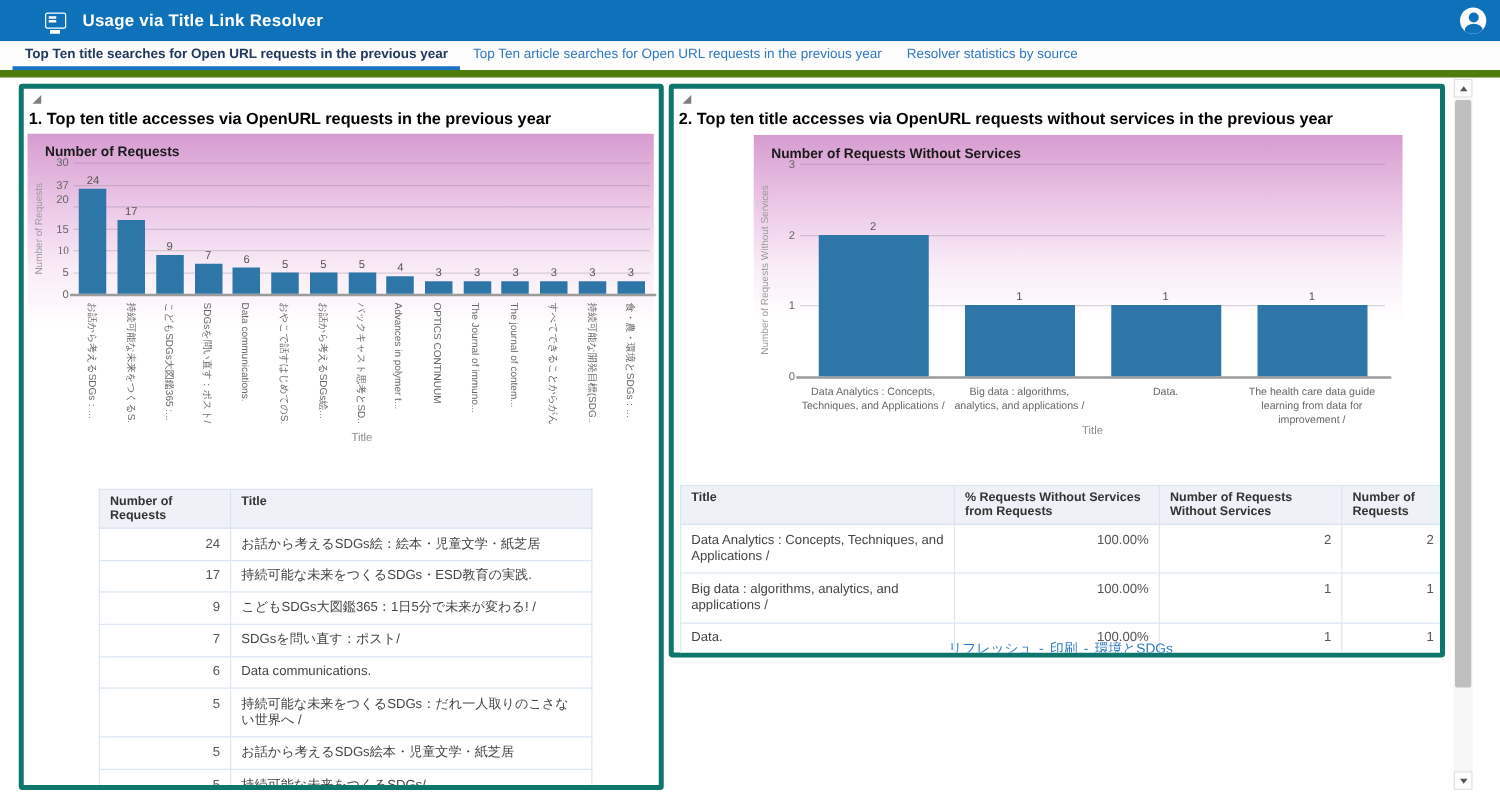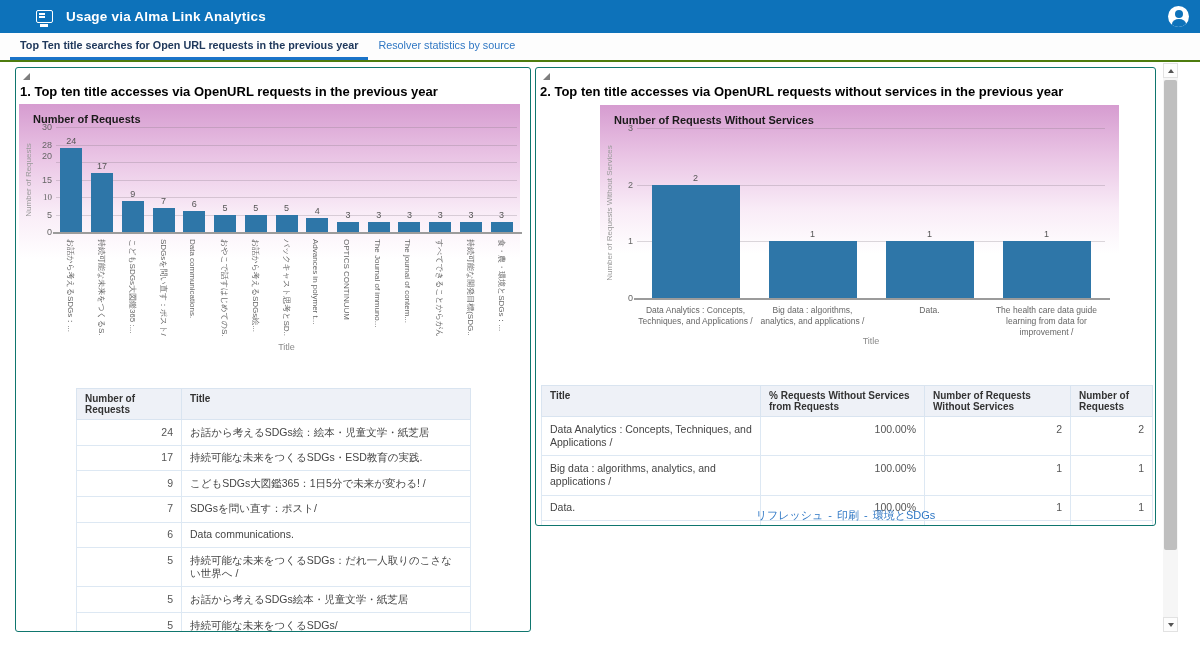--- a/index.html
+++ b/index.html
@@ -22,28 +22,28 @@
               letter-spacing:.2px; }
   .avatar { position:absolute; right:11px; top:6px; width:21px; height:21px;
               background:#fff; border-radius:50%; overflow:hidden; }
   .avatar .head { position:absolute; left:6.5px; top:3.5px; width:8px; height:8px;
               background:#0d72ba; border-radius:50%; }
   .avatar .shoulders { position:absolute; left:3.5px; top:13px; width:14px; height:10px;
               background:#0d72ba; border-radius:50% 50% 0 0; }
 
   
   .tabbar { position:absolute; left:0; top:33px; width:1200px; height:29px;
-            background:#fdfdfd; border-bottom:2px solid #4d7c0f; display:flex;
+            background:#fdfdfd; border-bottom:6px solid #4d7c0f; display:flex;
             align-items:stretch; padding-left:10px; }
   .tab { display:flex; align-items:center; padding:0 10px; font-size:10.8px;
          color:#2f77c3; cursor:pointer; border-bottom:3px solid transparent; white-space:nowrap; }
   .tab.active { color:#20395c; font-weight:700; border-bottom-color:#1a73c8; }
 
   
-  .panel { position:absolute; border:1px solid #0f766e; border-radius:3px;
+  .panel { position:absolute; border:4px solid #0f766e; border-radius:3px;
            background:#fff; overflow:hidden; }
   #left-panel  { left:15px;  top:67px; width:516px; height:565px; }
   #right-panel { left:535px; top:67px; width:621px; height:459px; }
   .collapse-tri { position:absolute; left:7px; top:5px; width:0; height:0;
            border-left:7px solid transparent; border-bottom:7px solid #7e7e7e; }
   .section-title { position:absolute; left:4px; top:16px; font-size:13px;
            font-weight:700; color:#000; white-space:nowrap; }
 
   
   .chart { position:absolute;
@@ -87,51 +87,52 @@
   .tri-down { width:0; height:0; border-left:3.5px solid transparent;
            border-right:3.5px solid transparent; border-top:4.5px solid #555; }
   .scroll-thumb { position:absolute; left:1px; top:17px; width:13px; height:470px;
            background:#bfbfbf; border-radius:2px; }
 </style>
 </head>
 <body>
 
 <div class="header">
   <div class="app-icon"></div>
-  <div class="header-title">Usage via Alma Link Analytics</div>
+  <div class="header-title">Usage via Title Link Resolver</div>
   <div class="avatar">
     <div class="head"></div>
     <div class="shoulders"></div>
   </div>
 </div>
 
 <div class="tabbar">
   <div id="tabs" style="display:flex;align-items:stretch;">
       <div class="tab active">Top Ten title searches for Open URL requests in the previous year</div>
+      <div class="tab">Top Ten article searches for Open URL requests in the previous year</div>
       <div class="tab">Resolver statistics by source</div>
     </div>
 
 </div>
 
 <div id="left-panel" class="panel">
   <div class="collapse-tri"></div>
   <div class="section-title">1. Top ten title accesses via OpenURL requests in the previous year</div>
   <div id="chart1" class="chart">
       <div class="chart-title">Number of Requests</div>
       <div class="ytick" style="left: 7px; top: 123px;">0</div>
       <div class="gridline" style="left: 37px; top: 110.5px; width: 461px;"></div>
       <div class="ytick" style="left: 7px; top: 105.5px;">5</div>
       <div class="gridline" style="left: 37px; top: 93px; width: 461px;"></div>
       <div class="ytick" style="left: 7px; top: 88px; font-family: Liberation Serif, serif;">10</div>
       <div class="gridline" style="left: 37px; top: 75.5px; width: 461px;"></div>
       <div class="ytick" style="left: 7px; top: 70.5px;">15</div>
       <div class="gridline" style="left: 37px; top: 58px; width: 461px;"></div>
       <div class="ytick" style="left: 7px; top: 47px;">20</div>
       <div class="gridline" style="left: 37px; top: 40.5px; width: 461px;"></div>
-      <div class="ytick" style="left: 7px; top: 35.5px;">28</div>
+      <div class="ytick" style="left: 7px; top: 35.5px;">37</div>
       <div class="gridline" style="left: 37px; top: 23px; width: 461px;"></div>
       <div class="ytick" style="left: 7px; top: 18px;">30</div>
       <div class="baseline" style="left: 34px; top: 128px; width: 469px;"></div>
       <div class="yaxis-label" style="left: 9px; top: 75.5px; transform: translate(-50%, -50%) rotate(-90deg);">Number of Requests</div>
       <div class="bar" style="left: 41.3667px; top: 44px; width: 22px; height: 84px; background: rgb(46, 118, 168);"></div>
       <div class="bar-label" style="left: 37px; width: 30.7333px; top: 32px;">24</div>
       <div class="xlabel-v" style="left: 46.3667px; top: 135px; height: 97px;">お話から考えるSDGs：...</div>
       <div class="bar" style="left: 72.1px; top: 68.5px; width: 22px; height: 59.5px; background: rgb(46, 118, 168);"></div>
       <div class="bar-label" style="left: 67.7333px; width: 30.7333px; top: 56.5px;">17</div>
       <div class="xlabel-v" style="left: 77.1px; top: 135px; height: 97px;">持続可能な未来をつくるS...</div>

